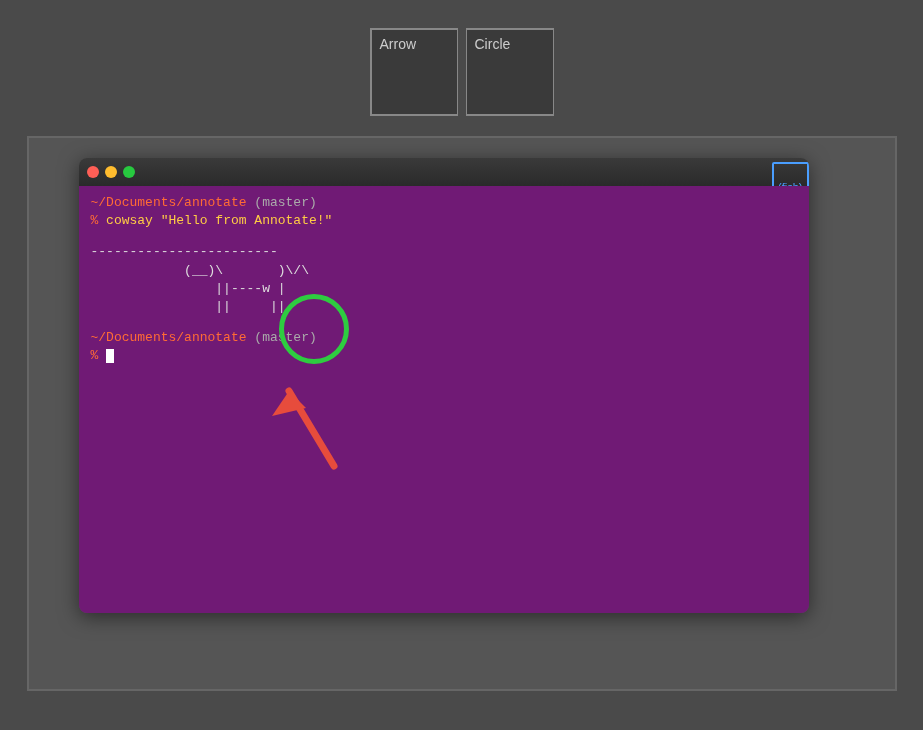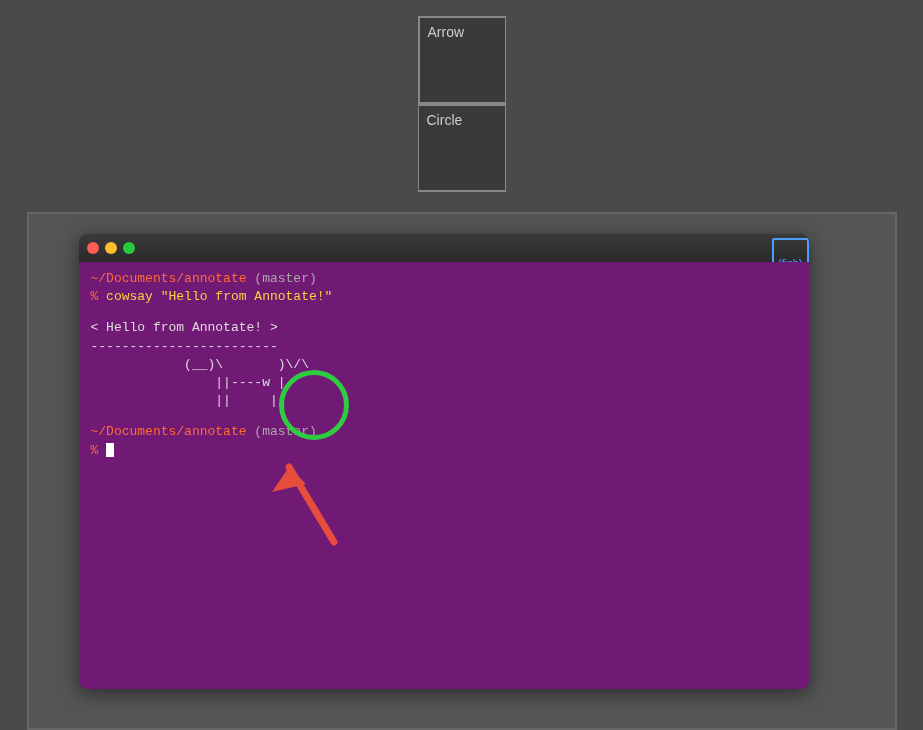--- a/index.html
+++ b/index.html
@@ -11,23 +11,23 @@
       display: flex;
       flex-direction: column;
       align-items: center;
       font-family: -apple-system, BlinkMacSystemFont, sans-serif;
       overflow: hidden;
     }
 
     
     .toolbar {
       display: flex;
-      flex-direction: column;
-      gap: 0;
-      margin-top: 16px;
+      flex-direction: row;
+      gap: 8px;
+      margin-top: 28px;
       margin-bottom: 20px;
     }
 
     .shape-btn {
       width: 88px;
       height: 88px;
       background: #3a3a3a;
       border: 2px solid #888;
       display: flex;
       align-items: flex-start;
@@ -216,21 +216,20 @@
     </div>
 
     <div class="terminal-body">
       <div>
         <span class="term-path">~/Documents/annotate</span><span class="term-master"> (master)</span>
       </div>
       <div>
         <span class="term-cmd-prompt">% </span><span class="term-cmd-text">cowsay "Hello from Annotate!"</span>
       </div>
       <div class="term-blank"></div>
-      <div class="term-normal"> &lt; Hello from Annotate! &gt;</div>
       <div class="term-normal"> ------------------------</div>
       <div class="term-normal">&nbsp;&nbsp;&nbsp;&nbsp;&nbsp;&nbsp;&nbsp;&nbsp;&nbsp;&nbsp;&nbsp;&nbsp;(__)\&nbsp;&nbsp;&nbsp;&nbsp;&nbsp;&nbsp;&nbsp;)\/\</div>
       <div class="term-normal">&nbsp;&nbsp;&nbsp;&nbsp;&nbsp;&nbsp;&nbsp;&nbsp;&nbsp;&nbsp;&nbsp;&nbsp;&nbsp;&nbsp;&nbsp;&nbsp;||----w&nbsp;|</div>
       <div class="term-normal">&nbsp;&nbsp;&nbsp;&nbsp;&nbsp;&nbsp;&nbsp;&nbsp;&nbsp;&nbsp;&nbsp;&nbsp;&nbsp;&nbsp;&nbsp;&nbsp;||&nbsp;&nbsp;&nbsp;&nbsp;&nbsp;||</div>
       <div class="term-blank"></div>
       <div>
         <span class="term-path">~/Documents/annotate</span><span class="term-master"> (master)</span>
       </div>
       <div>
         <span class="term-cmd-prompt">% </span><span class="term-cursor"></span>

